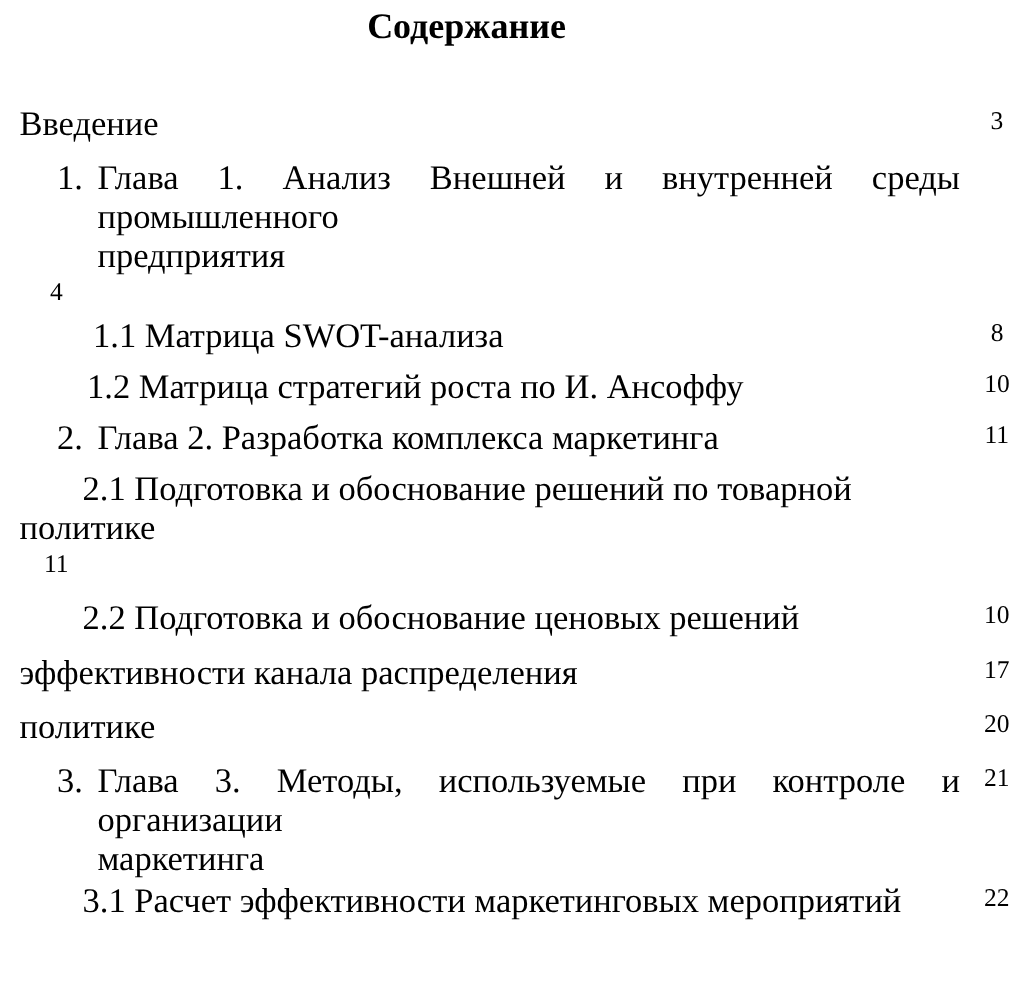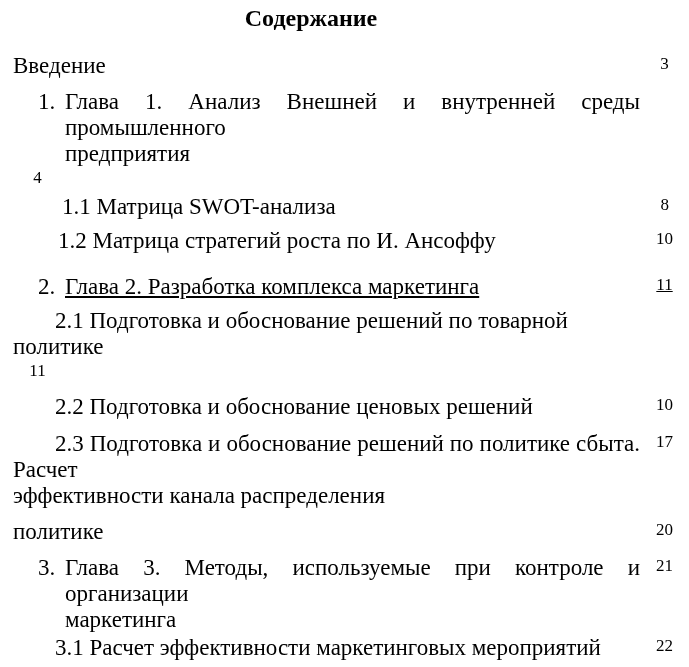--- a/index.html
+++ b/index.html
@@ -50,25 +50,25 @@
   .chapter .line { padding-left: 52px; }
   .num {
     display: inline-block;
     width: 27px;
     margin-left: -27px;
   }
   
   .sub .l1 { text-indent: 42px; }
   .sub .l2 { text-indent: 0; }
   
-  .r1  { margin-top: 22px; }
+  .r1  { margin-top: 39px; }
   .r2  { margin-top: 10px; flex-direction: column; }
   .r3  { margin-top: 1px; padding-left: 20px;  }
   .r4  { margin-top: 8px; padding-left: 16px;  }
-  .r5  { margin-top: 20px; text-decoration: underline;  }
+  .r5  { margin-top: 8px;  }
   .r6  { margin-top: 8px; flex-direction: column;  }
   .r7  { margin-top: 8px;  }
   .r8  { margin-top: 11px; }
   .r9  { margin-top: 10px; }
   .r10 { margin-top: 10px; }
   .r11 { margin-top: 2px;  }
 </style>
 </head>
 <body>
 
@@ -119,21 +119,20 @@
 
 <div class="row r7 sub">
   <div class="text-col">
     <div class="line l1">2.2 Подготовка и обоснование ценовых решений</div>
   </div>
   <div class="page-col">10</div>
 </div>
 
 <div class="row r8 sub">
   <div class="text-col">
-    <div class="line l1 stretch">2.3 Подготовка и обоснование решений по политике сбыта. Расчет</div>
     <div class="line l2">эффективности канала распределения</div>
   </div>
   <div class="page-col">17</div>
 </div>
 
 <div class="row r9 sub">
   <div class="text-col">
     <div class="line l2">политике</div>
   </div>
   <div class="page-col">20</div>

